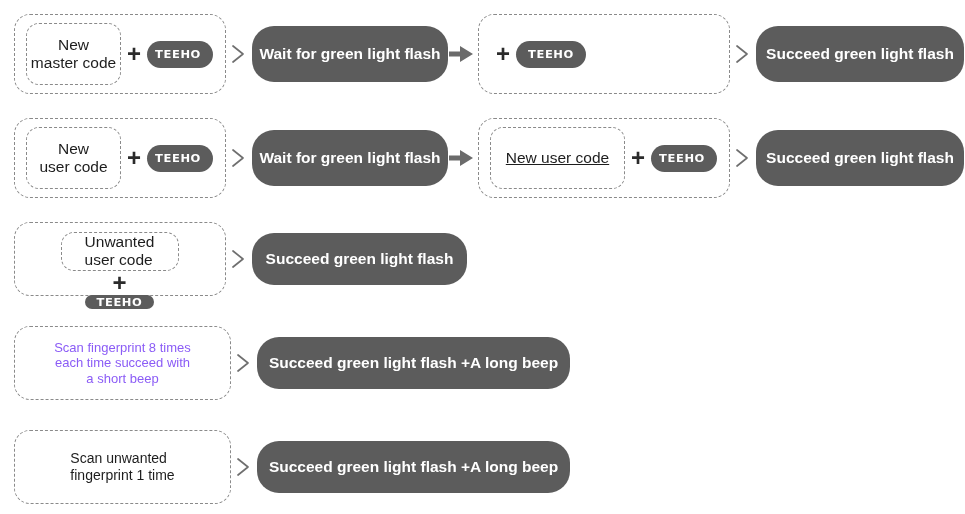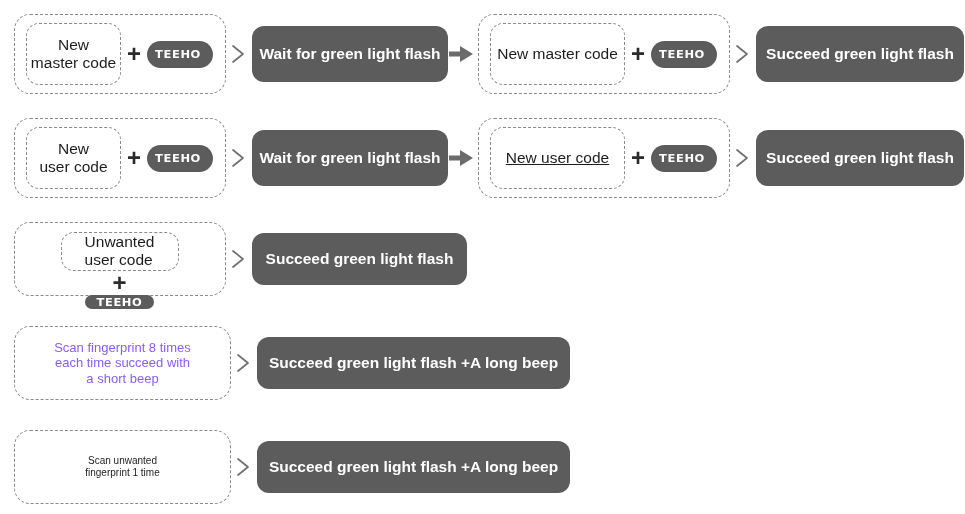--- a/index.html
+++ b/index.html
@@ -53,21 +53,21 @@
   .teeho-txt{
     color:#ffffff;font-size:11.5px;font-weight:700;
     letter-spacing:.6px;
     font-family:"DejaVu Sans",sans-serif;
     transform:scaleY(.92);
   }
 
   
   .pill{
     background:#5c5c5c;
-    border-radius:12px;
+    border-radius:22px;
     display:flex;align-items:center;justify-content:center;
     box-sizing:border-box;
     color:#ffffff;
     font-size:15.5px;font-weight:700;
     text-align:center;
     padding:0 14px;
     white-space:nowrap;
   }
 
   
@@ -111,23 +111,20 @@
     </div>
 
     <div class="arrow-solid">
       <svg width="28" height="22" viewBox="0 0 28 22">
         <rect x="0" y="8.5" width="13" height="5" fill="#6b6b6b"></rect>
         <path d="M11 3 L24 11 L11 19 Z" fill="#6b6b6b"></path>
       </svg>
     </div>
 
     <div class="outer-dashed pad-combo" style="width:252px;height:80px;">
-      <div class="inner-dashed" style="width:158px;height:62px;">
-        <span>New master code</span>
-      </div>
       <span class="plus">+</span>
       <div class="teeho">
         <span class="teeho-txt">TEEHO</span>
       </div>
     </div>
 
     <div class="chevron">
       <svg width="18" height="22" viewBox="0 0 18 22">
           <path d="M3 3 L13 11 L3 19" fill="none" stroke="#6f6f6f" stroke-width="1.7" stroke-linecap="round" stroke-linejoin="round"></path>
         </svg>
@@ -234,21 +231,21 @@
     </div>
 
     <div class="pill" style="width:313px;height:52px;">
       <span>Succeed green light flash +A long beep</span>
     </div>
   </div>
 
   <div class="row" style="top:430px;height:74px;">
 
     <div class="outer-dashed pad-text" style="margin-left:14px;width:217px;height:74px;">
-      <div style="text-align:center;font-size:10px;line-height:1.18;color:#1d1d1d;">
+      <div style="text-align:left;font-size:14px;line-height:1.18;color:#1d1d1d;">
         <span>Scan unwanted</span><br>
         <span>fingerprint 1 time</span>
       </div>
     </div>
 
     <div class="chevron">
       <svg width="18" height="22" viewBox="0 0 18 22">
           <path d="M3 3 L13 11 L3 19" fill="none" stroke="#6f6f6f" stroke-width="1.7" stroke-linecap="round" stroke-linejoin="round"></path>
         </svg>
     </div>

